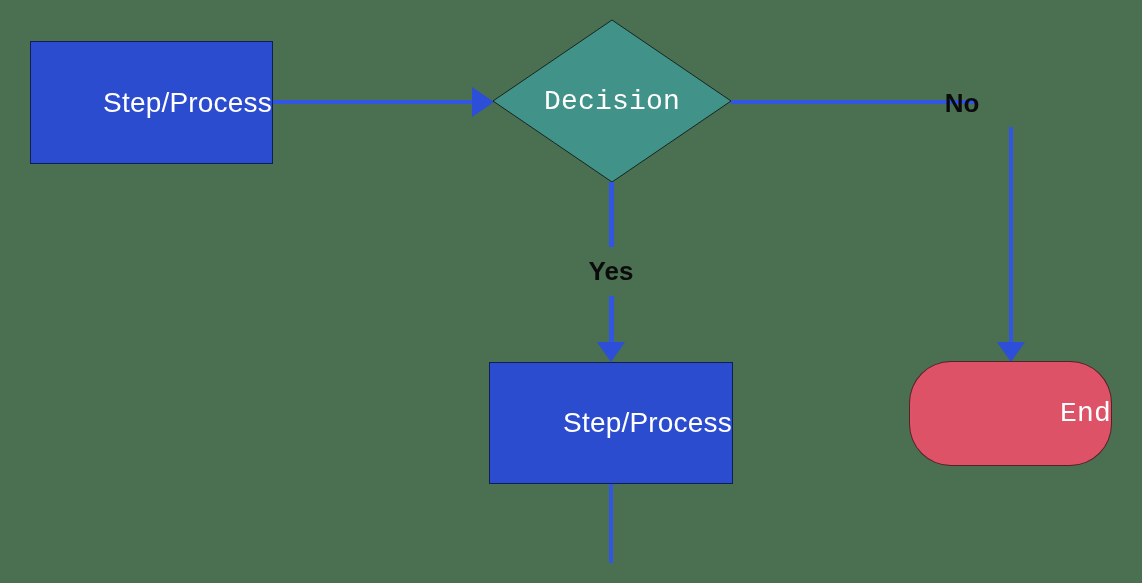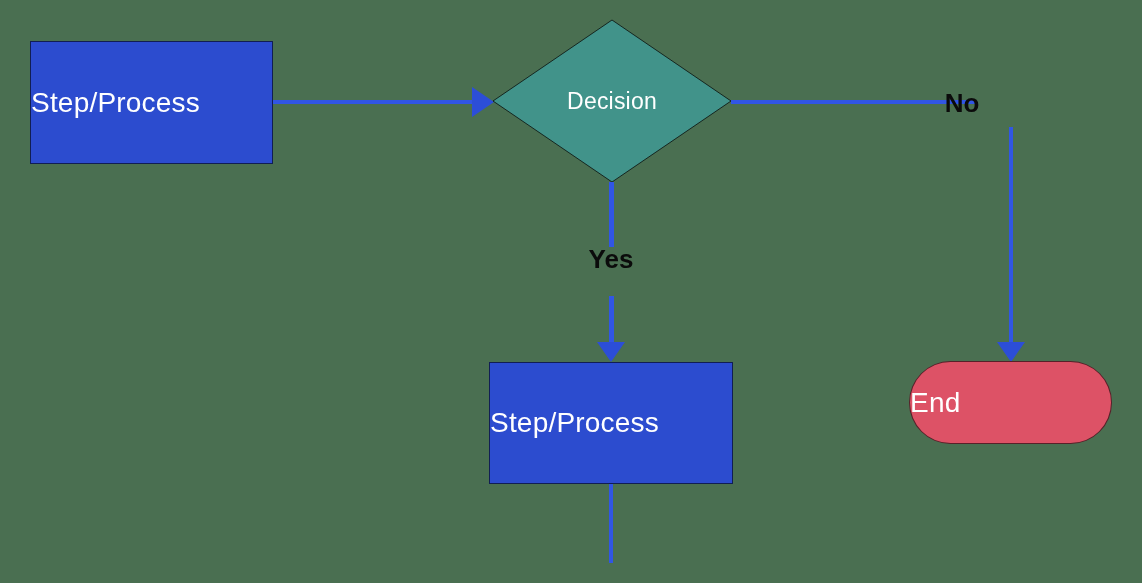--- a/index.html
+++ b/index.html
@@ -22,21 +22,21 @@
     position:relative;
     width:1142px;
     height:583px;
     background:var(--background);
     overflow:hidden;
   }
   .node{
     position:absolute;
     display:flex;
     align-items:center;
-    justify-content:flex-start;
+    justify-content:flex-end;
     color:var(--node-text);
     font-size:28px;
     line-height:1;
     box-sizing:border-box;
     letter-spacing:0.2px;
   }
   .rect{
     background:var(--process-fill);
     border:1px solid rgba(0,0,0,0.6);
   }
@@ -49,22 +49,23 @@
     position:absolute;
   }
   .diamond-wrap svg{display:block;}
   .diamond-label{
     position:absolute;
     inset:0;
     display:flex;
     align-items:center;
     justify-content:center;
     color:var(--node-text);
-    font-size:23px;
+    font-size:28px;
     letter-spacing:0.2px;
+    font-family:Liberation Mono, monospace;
   }
   .line{
     position:absolute;
     background:var(--connector);
   }
   .arrow{
     position:absolute;
     width:0;height:0;
   }
   .arrow-right{
@@ -107,27 +108,27 @@
     <div class="diamond-label">Decision</div>
   </div>
 
   <div class="line" style="left:731px; top:100px; width:246px; height:4px;"></div>
 
   <div class="edge-label" style="left:941px; top:88px; width:42px; height:30px;">No</div>
 
   <div class="line" style="left:1009px; top:127px; width:4px; height:217px;"></div>
   <div class="arrow arrow-down" style="left:997px; top:342px;"></div>
 
-  <div class="node pill" style="left:909px; top:361px; width:203px; height:83px;">
+  <div class="node pill" style="left:909px; top:361px; width:203px; height:105px;font-family:Liberation Mono, monospace;">
     <span>End</span>
   </div>
 
   <div class="line" style="left:609px; top:182px; width:5px; height:65px;"></div>
 
-  <div class="edge-label" style="left:585px; top:244px; width:52px; height:30px;">Yes</div>
+  <div class="edge-label" style="left:585px; top:256px; width:52px; height:30px;">Yes</div>
 
   <div class="line" style="left:609px; top:296px; width:5px; height:48px;"></div>
   <div class="arrow arrow-down" style="left:597px; top:342px;"></div>
 
   <div class="node rect" style="left:489px; top:362px; width:244px; height:122px;">
     <span>Step/Process</span>
   </div>
 
   <div class="line" style="left:609px; top:484px; width:4px; height:79px;"></div>
 

